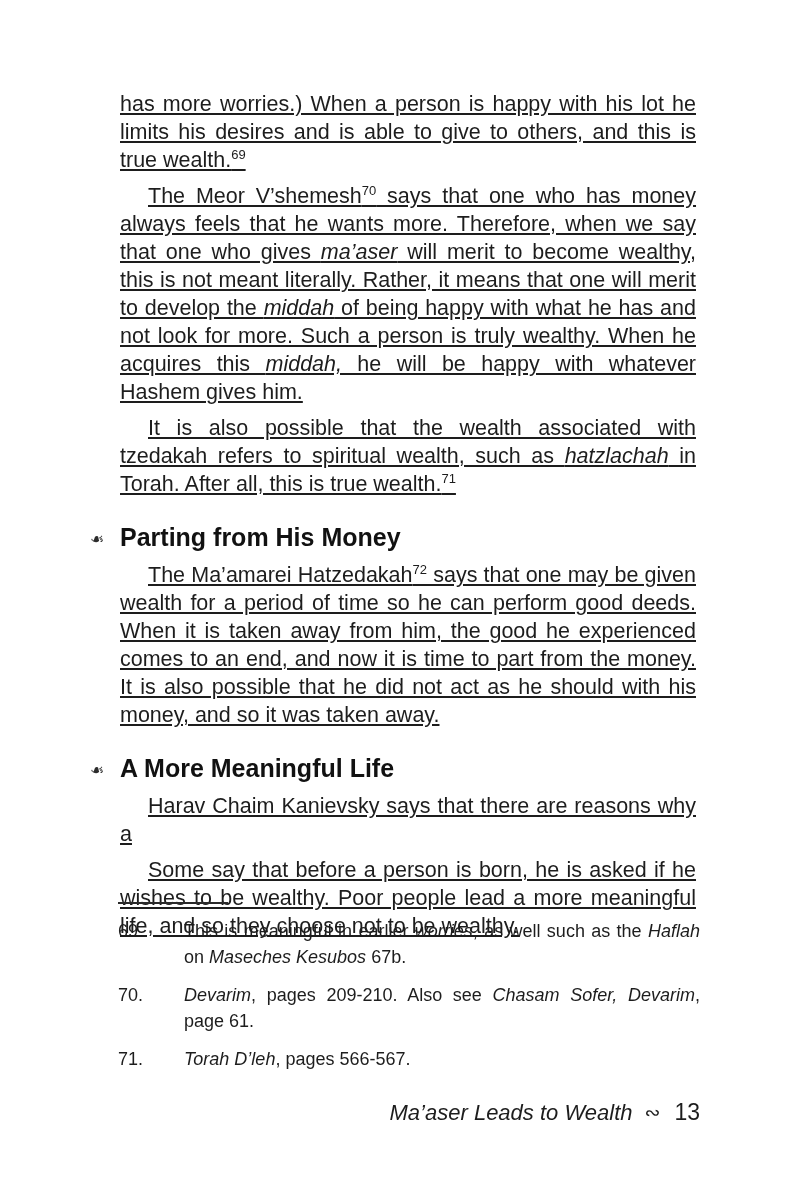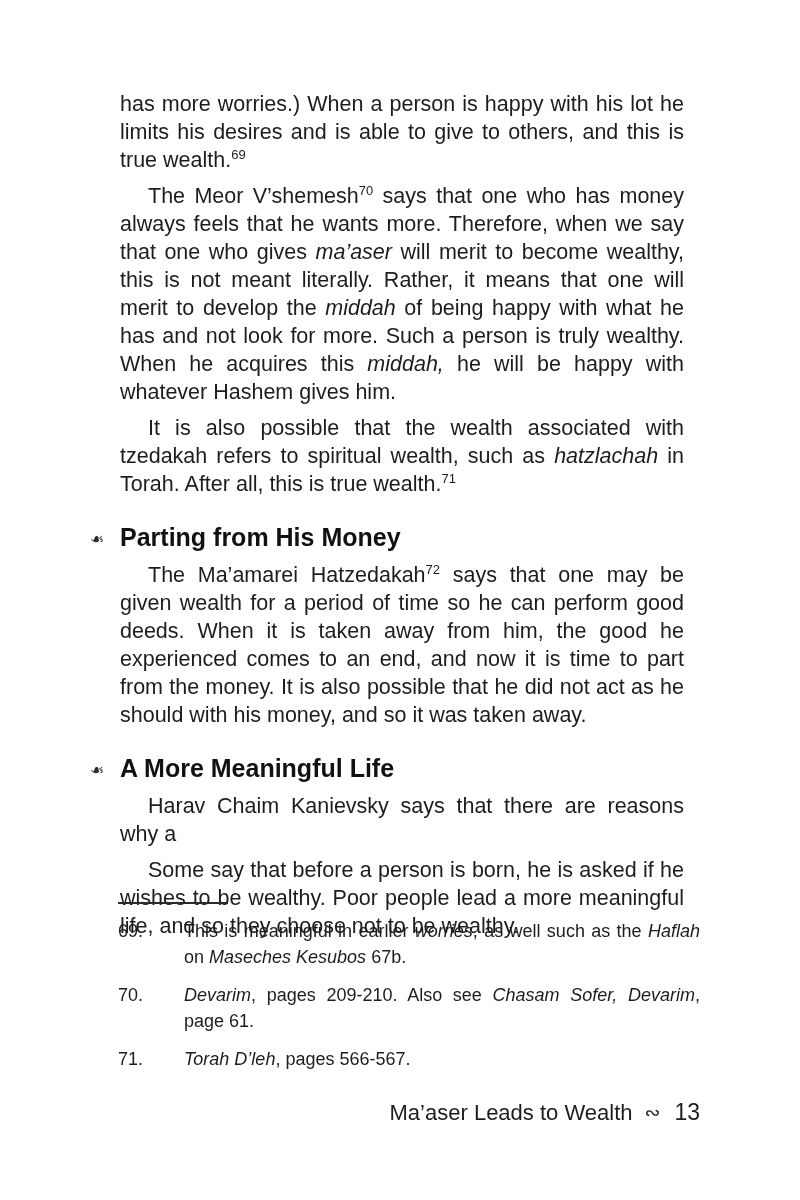--- a/index.html
+++ b/index.html
@@ -19,22 +19,23 @@
   .body-text {
     position: absolute;
     left: 120px;
     top: 90px;
     width: 580px;
     font-size: 21.5px;
     line-height: 28px;
     text-align: justify;
   }
   .para {
-    margin: 0 16px 8px 0;
+    margin: 0 4px 8px 0;
     text-indent: 28px;
+    text-decoration: underline;
   }
   .para.no-indent {
     text-indent: 0;
   }
   .it { font-style: italic; }
   sup {
     font-size: 13px;
     line-height: 0;
     vertical-align: super;
   }
@@ -86,20 +87,21 @@
     position: absolute;
     left: 120px;
     top: 1098px;
     width: 580px;
     text-align: right;
     font-size: 22px;
     line-height: 28px;
     color: #1d1d1d;
   }
   .running-title {
+    font-style: italic;
   }
   .footer-ornament {
     display: inline-block;
     margin: 0 14px 0 12px;
     font-size: 19px;
     vertical-align: 1px;
     font-style: normal;
   }
   .page-number {
     font-style: normal;

